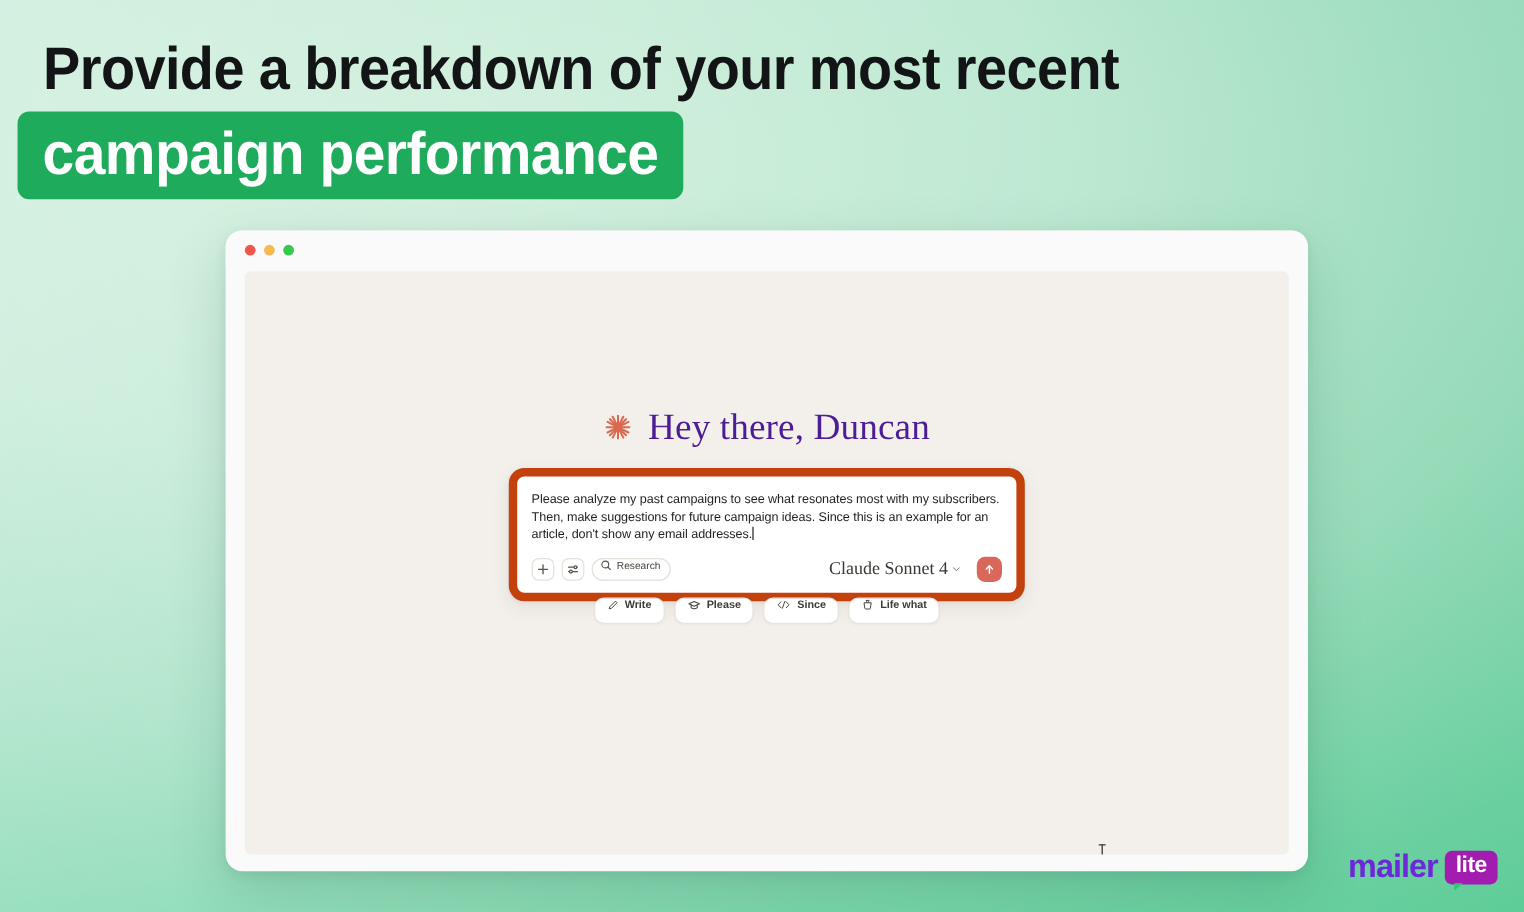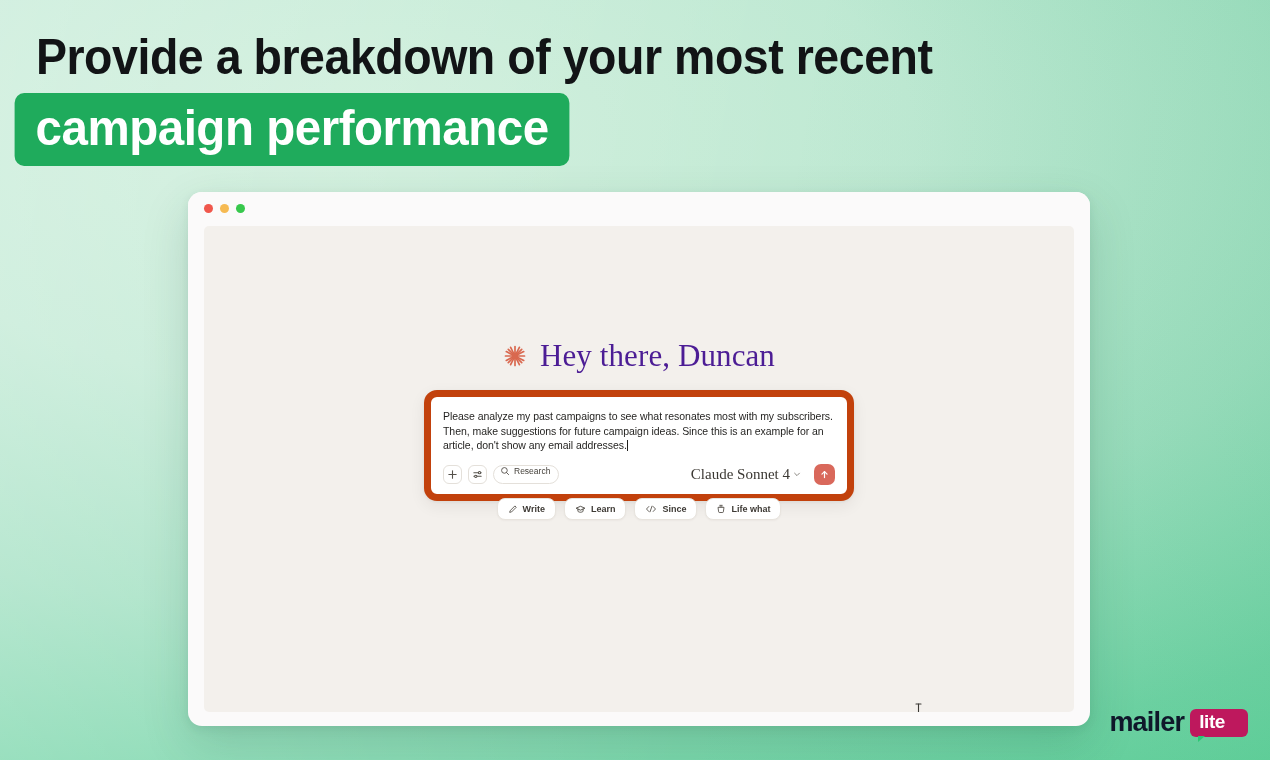--- a/index.html
+++ b/index.html
@@ -219,21 +219,20 @@
     display: flex;
     justify-content: center;
     gap: 8px;
   }
   .chip {
     height: 22px;
     background: #FFFFFF;
     border: 1px solid #E8E4DE;
     border-radius: 8px;
     display: flex;
-    align-items: center;
     gap: 5px;
     padding: 0 10px;
     font-size: 9px;
     font-weight: 600;
     color: #3E3A35;
     box-shadow: 0 1px 2px rgba(40,34,24,0.04);
   }
   .chip svg { display: block; }
 
   
@@ -250,31 +249,31 @@
     right: 22px;
     bottom: 22px;
     display: flex;
     align-items: center;
     gap: 6px;
     z-index: 6;
   }
   #logo-mailer {
     font-size: 27px;
     font-weight: bold;
-    color: #0f172a;
+    color: #6d28d9;
     letter-spacing: -0.8px;
   }
   #logo-lite {
     position: relative;
-    background: #be185d;
+    background: #a21caf;
     color: #FFFFFF;
     font-size: 19px;
     font-weight: bold;
     letter-spacing: -0.4px;
-    padding: 2px 23px 4px 9px;
+    padding: 2px 9px 4px 9px;
     border-radius: 6px;
     line-height: 22px;
   }
   #logo-lite::after {
     content: "";
     position: absolute;
     left: 8px;
     bottom: -5px;
     width: 0;
     height: 0;
@@ -379,21 +378,21 @@
           <path d="M2 10 L2.6 8 L8.3 2.3 L9.9 3.9 L4.2 9.6 Z" fill="none" stroke="#4A463F" stroke-width="1" stroke-linejoin="round"></path>
         </svg>
         <span>Write</span>
       </div>
 
       <div class="chip">
         <svg width="11" height="11" viewBox="0 0 12 12">
           <path d="M1.2 4.6 L6 2.5 L10.8 4.6 L6 6.7 Z" fill="none" stroke="#4A463F" stroke-width="1" stroke-linejoin="round"></path>
           <path d="M3.2 5.6 L3.2 8 C3.2 8 4.4 9 6 9 C7.6 9 8.8 8 8.8 8 L8.8 5.6" fill="none" stroke="#4A463F" stroke-width="1" stroke-linecap="round" stroke-linejoin="round"></path>
         </svg>
-        <span>Learn</span>
+        <span>Please</span>
       </div>
 
       <div class="chip">
         <svg width="12" height="10" viewBox="0 0 14 12">
           <polyline points="4.4,3 1.6,6 4.4,9" fill="none" stroke="#4A463F" stroke-width="1" stroke-linecap="round" stroke-linejoin="round"></polyline>
           <polyline points="9.6,3 12.4,6 9.6,9" fill="none" stroke="#4A463F" stroke-width="1" stroke-linecap="round" stroke-linejoin="round"></polyline>
           <line x1="8.2" y1="2.6" x2="5.8" y2="9.4" stroke="#4A463F" stroke-width="1" stroke-linecap="round"></line>
         </svg>
         <span>Since</span>
       </div>

